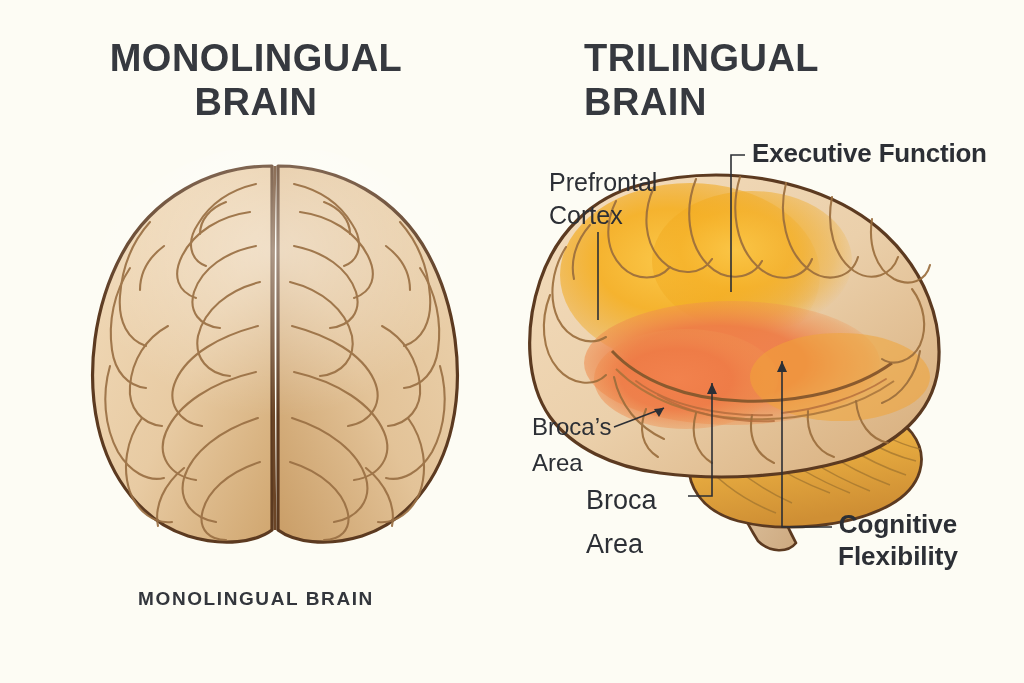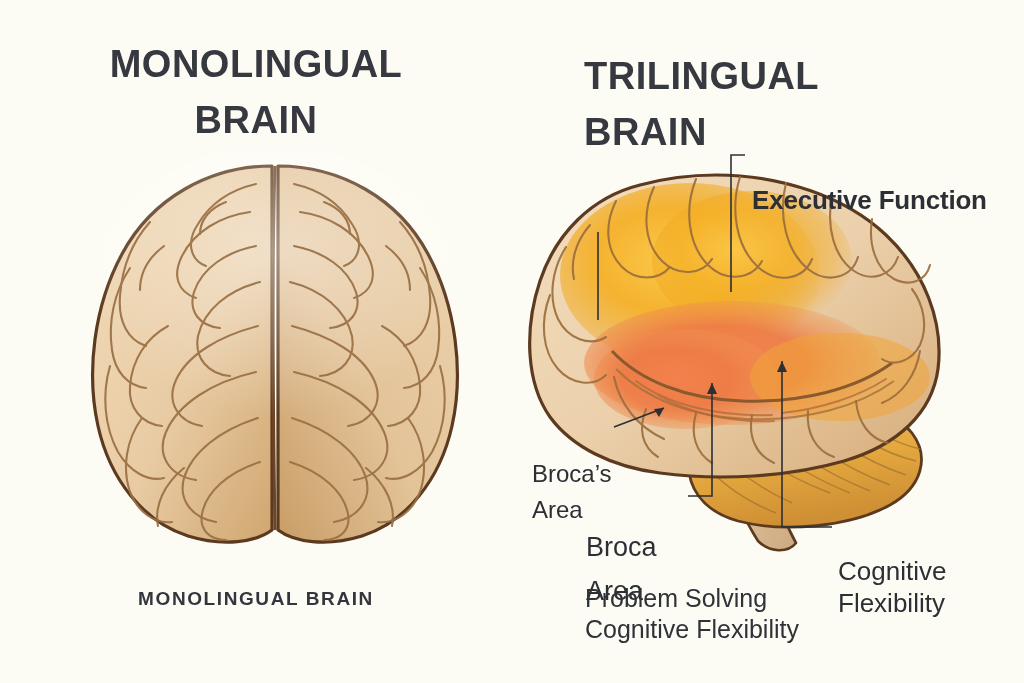--- a/index.html
+++ b/index.html
@@ -10,53 +10,52 @@
     overflow:hidden;
     position:relative;
   }
   .stage{position:absolute;inset:0;}
 
   
   .panel-title{
     position:absolute;
     font-weight:bold;
     font-size:38px;
-    line-height:56px;
+    line-height:44px;
     letter-spacing:.5px;
     color:#36393f;
     white-space:pre-line;
   }
   #title-left{left:0;top:36px;width:512px;text-align:center;}
-  #title-right{left:584px;top:36px;width:430px;text-align:left;margin-top:12px;}
+  #title-right{left:584px;top:36px;width:430px;text-align:left;}
 
   
   .caption-left{
     position:absolute;left:0;top:588px;width:512px;
     text-align:center;
     font-size:19px;font-weight:600;letter-spacing:1.6px;
     color:#33363c;
   }
   .caption-right{
     position:absolute;left:585px;top:583px;
     font-size:25px;line-height:31px;font-weight:400;
     color:#2f3238;white-space:pre-line;
   }
 
   
   .anno{
     position:absolute;
     color:#2c2f35;
     white-space:pre-line;
-    margin-top:47px;
   }
   #anno-prefrontal{left:549px;top:166px;font-size:25px;line-height:33px;font-weight:400;}
   #anno-executive{left:752px;top:138px;font-size:26px;line-height:30px;font-weight:700;letter-spacing:-.2px;}
   #anno-brocas{left:532px;top:409px;font-size:24px;line-height:36px;font-weight:400;}
   #anno-broca{left:586px;top:478px;font-size:27px;line-height:44px;font-weight:400;}
-  #anno-cogflex{left:838px;top:508px;font-size:26px;line-height:32px;font-weight:400;}
+  #anno-cogflex{left:838px;top:508px;font-size:26px;line-height:32px;font-weight:700;text-align:center;}
 
   svg{display:block;}
   .leaders{position:absolute;left:0;top:0;width:1024px;height:683px;pointer-events:none;}
 </style>
 </head>
 <body style="background: rgb(253, 252, 244);">
 
 <div class="stage">
 
   <div id="title-left" class="panel-title">MONOLINGUAL
@@ -247,28 +246,28 @@
       <path d="M664 408 L654 409 L659 417 Z" fill="#2c2f35" stroke="none"></path>
 
       <path d="M688 496 L712 496 L712 383"></path>
       <path d="M712 383 L707 394 L717 394 Z" fill="#2c2f35" stroke="none"></path>
 
       <path d="M832 527 L782 527 L782 361"></path>
       <path d="M782 361 L777 372 L787 372 Z" fill="#2c2f35" stroke="none"></path>
     </g>
   </svg>
 
+  <div id="anno-prefrontal" class="anno">Prefrontal
+Cortex</div>
 
   <div id="anno-executive" class="anno">Executive Function</div>
 
   <div id="anno-brocas" class="anno">Broca’s
 Area</div>
 
   <div id="anno-broca" class="anno">Broca
 Area</div>
 
   <div id="anno-cogflex" class="anno">Cognitive
 Flexibility</div>
 
-  <div class="caption-right">Problem Solving
-Cognitive Flexibility</div>
 
 </div>
 
 </body></html>

